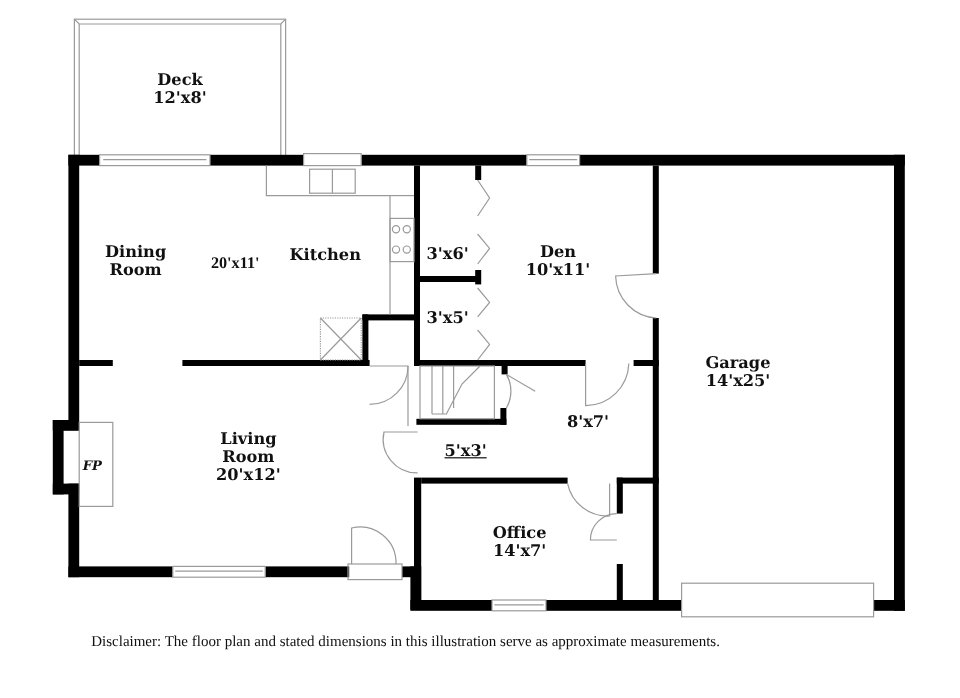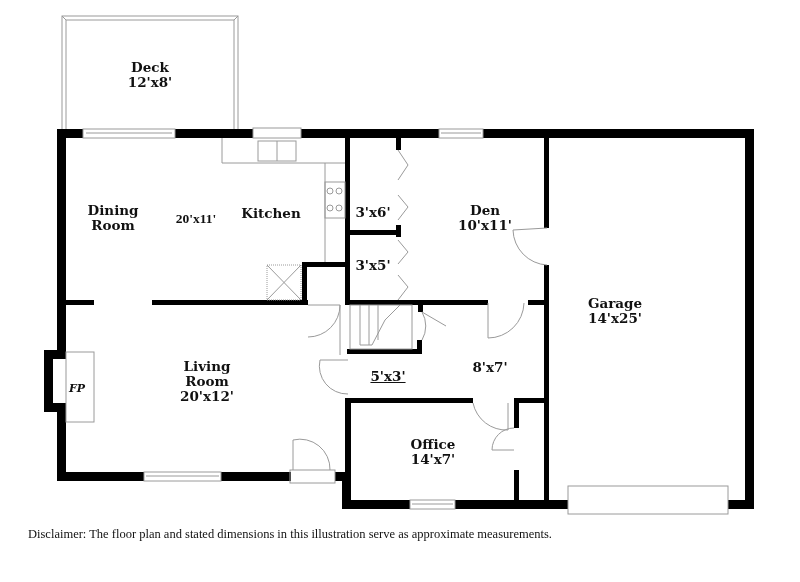--- a/index.html
+++ b/index.html
@@ -4,21 +4,21 @@
 <style>
   html, body { margin: 0; padding: 0; background: #ffffff; }
   body { width: 800px; height: 582px; position: relative; overflow: hidden; font-family: "DejaVu Serif", serif; }
   #plan { position: absolute; left: 0; top: 0; width: 800px; height: 582px; }
   .wall { fill: #000000; }
   .thin { fill: none; stroke: #9a9a9a; stroke-width: 1; }
   .win { fill: #ffffff; stroke: #9a9a9a; stroke-width: 1; }
   .lbl { position: absolute; text-align: center; font-family: "DejaVu Serif", serif; font-weight: bold; color: #111; font-size: 13.5px; line-height: 15px; white-space: nowrap; transform: translateX(-50%); }
   .lbl span { display: block; }
   .fp { font-size: 11px; }
-  .disclaimer { position: absolute; left: 0; top: 526px; width: 676px; text-align: left; font-family: "Liberation Serif", serif; font-size: 12.5px; line-height: 16px; color: #111; padding-left: 28px; }
+  .disclaimer { position: absolute; left: 0; top: 526px; width: 676px; text-align: center; font-family: "Liberation Serif", serif; font-size: 12.5px; line-height: 16px; color: #111; }
   .disclaimer span { display: block; }
 </style>
 </head>
 <body>
 
 <svg id="plan" viewBox="0 0 800 582" xmlns="http://www.w3.org/2000/svg">
 
   <g>
     <rect x="62" y="16" width="176" height="114" class="thin"></rect>
     <polyline points="62,16 66,20 234,20 238,16" class="thin"></polyline>
@@ -170,21 +170,21 @@
 </div>
 
 <div class="lbl" style="left:373px; top:177px;margin-top:28px;">
   <span>3'x6'</span>
 </div>
 
 <div class="lbl" style="left:373px; top:258px;">
   <span>3'x5'</span>
 </div>
 
-<div class="lbl" style="left:485px; top:203px;">
+<div class="lbl" style="left:465px; top:203px;">
   <span>Den</span>
   <span>10'x11'</span>
 </div>
 
 <div class="lbl" style="left:615px; top:296px;">
   <span>Garage</span>
   <span>14'x25'</span>
 </div>
 
 <div class="lbl" style="left:207px; top:359px;">
@@ -194,21 +194,21 @@
 </div>
 
 <div class="lbl fp" style="left:77px; top:381px;font-style:italic;">
   <span>FP</span>
 </div>
 
 <div class="lbl" style="left:388px; top:369px;text-decoration:underline;">
   <span>5'x3'</span>
 </div>
 
-<div class="lbl" style="left:490px; top:345px;margin-top:15px;">
+<div class="lbl" style="left:490px; top:345px;">
   <span>8'x7'</span>
 </div>
 
 <div class="lbl" style="left:433px; top:437px;">
   <span>Office</span>
   <span>14'x7'</span>
 </div>
 
 <div class="disclaimer">
   <span>Disclaimer: The floor plan and stated dimensions in this illustration serve as approximate measurements.</span>

